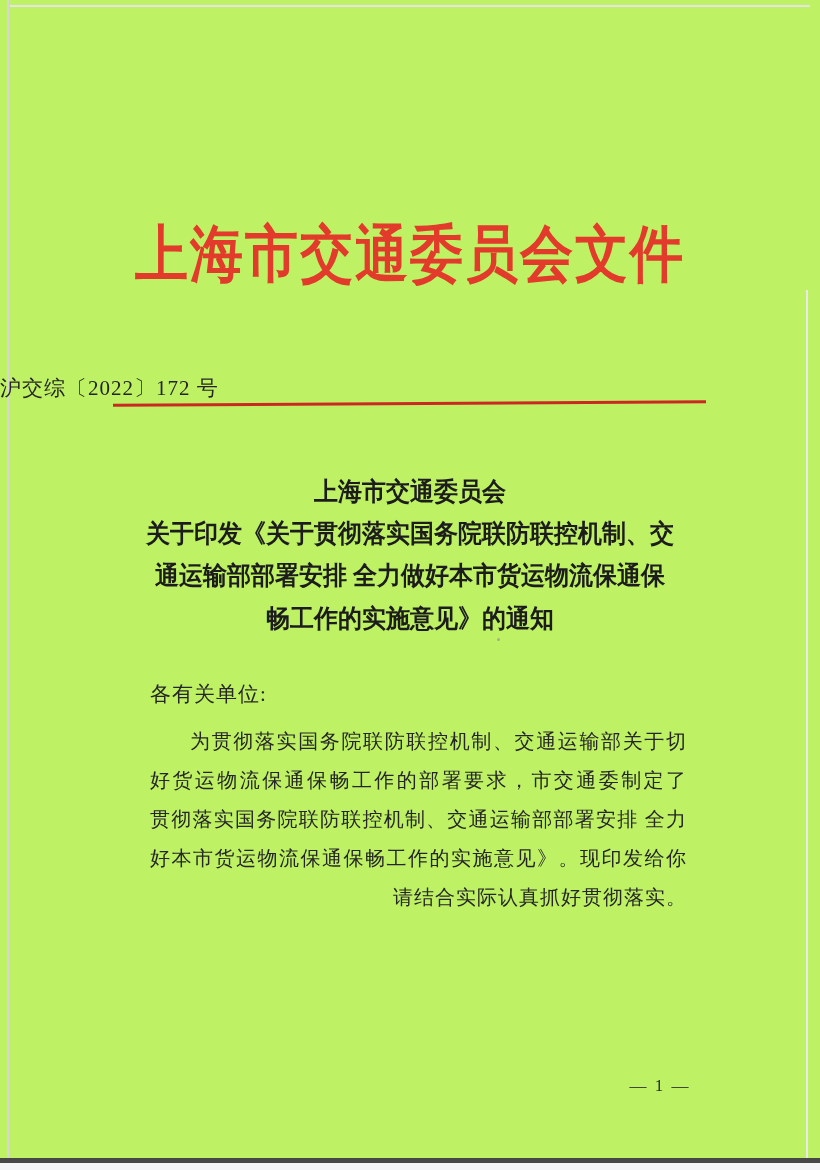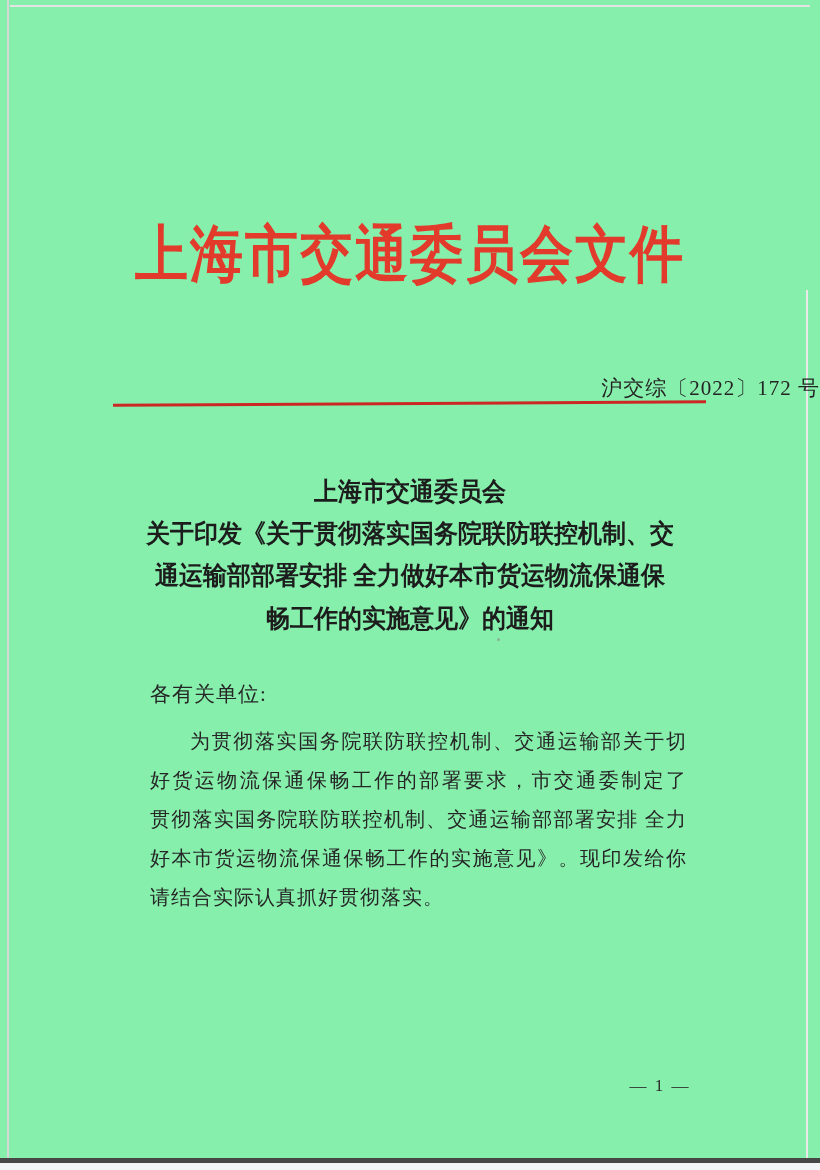--- a/index.html
+++ b/index.html
@@ -5,21 +5,21 @@
   html, body { margin: 0; padding: 0; }
   body {
     width: 820px; height: 1170px;
     background: #ffffff;
     font-family: "Liberation Serif", serif;
     overflow: hidden;
   }
   .page {
     position: relative;
     width: 820px; height: 1170px;
-    background: #86efac;
+    background: #bef264;
   }
   
   .edge-top    { position:absolute; left:10px;  top:5px;    width:800px; height:2px;  background:#e4e4e4; }
   .edge-left   { position:absolute; left:7px;   top:0px;    width:2px;   height:1158px; background:#d6d6d6; }
   .edge-right  { position:absolute; left:806px; top:290px;  width:2px;   height:868px; background:#e9e9e9; }
   .edge-bottom { position:absolute; left:0px;   top:1158px; width:820px; height:5px;  background:#474747; }
   .edge-below  { position:absolute; left:0px;   top:1163px; width:820px; height:7px;  background:#f3f5f6; }
   .speck { position:absolute; left:497px; top:638px; width:3px; height:3px; border-radius:50%; background:#8f8f8f; opacity:.65; }
 
   
@@ -29,21 +29,21 @@
     font-size:53px; font-weight:bold;
     letter-spacing:2px;
     color:#e23a2b;
     line-height:72px;
     transform:scaleY(1.16);
     transform-origin:center top;
     white-space:nowrap;
   }
   .doc-number {
     position:absolute; left:0; top:374px; width:820px;
-    text-align:right;
+    text-align:left;
     font-size:21px; color:#242424;
     letter-spacing:1px;
   }
   .red-rule {
     position:absolute; left:113px; top:402px; width:593px; height:3px;
     background:#cb2824;
     transform:rotate(-0.35deg);
   }
 
   
@@ -65,20 +65,21 @@
   }
   .body-lines {
     position:absolute; left:150px; top:722px; width:537px;
     font-size:20px; color:#262626;
     letter-spacing:1px;
   }
   .body-line {
     height:39px; line-height:39px;
     box-sizing:border-box;
     white-space:nowrap;
+    text-align:right;
   }
   .body-line.just {
     text-align:justify; text-align-last:justify;
     white-space:normal;
     overflow:hidden;
   }
   .body-line.indent { padding-left:40px; }
 
   .page-number {
     position:absolute; left:590px; top:1076px; width:140px;

